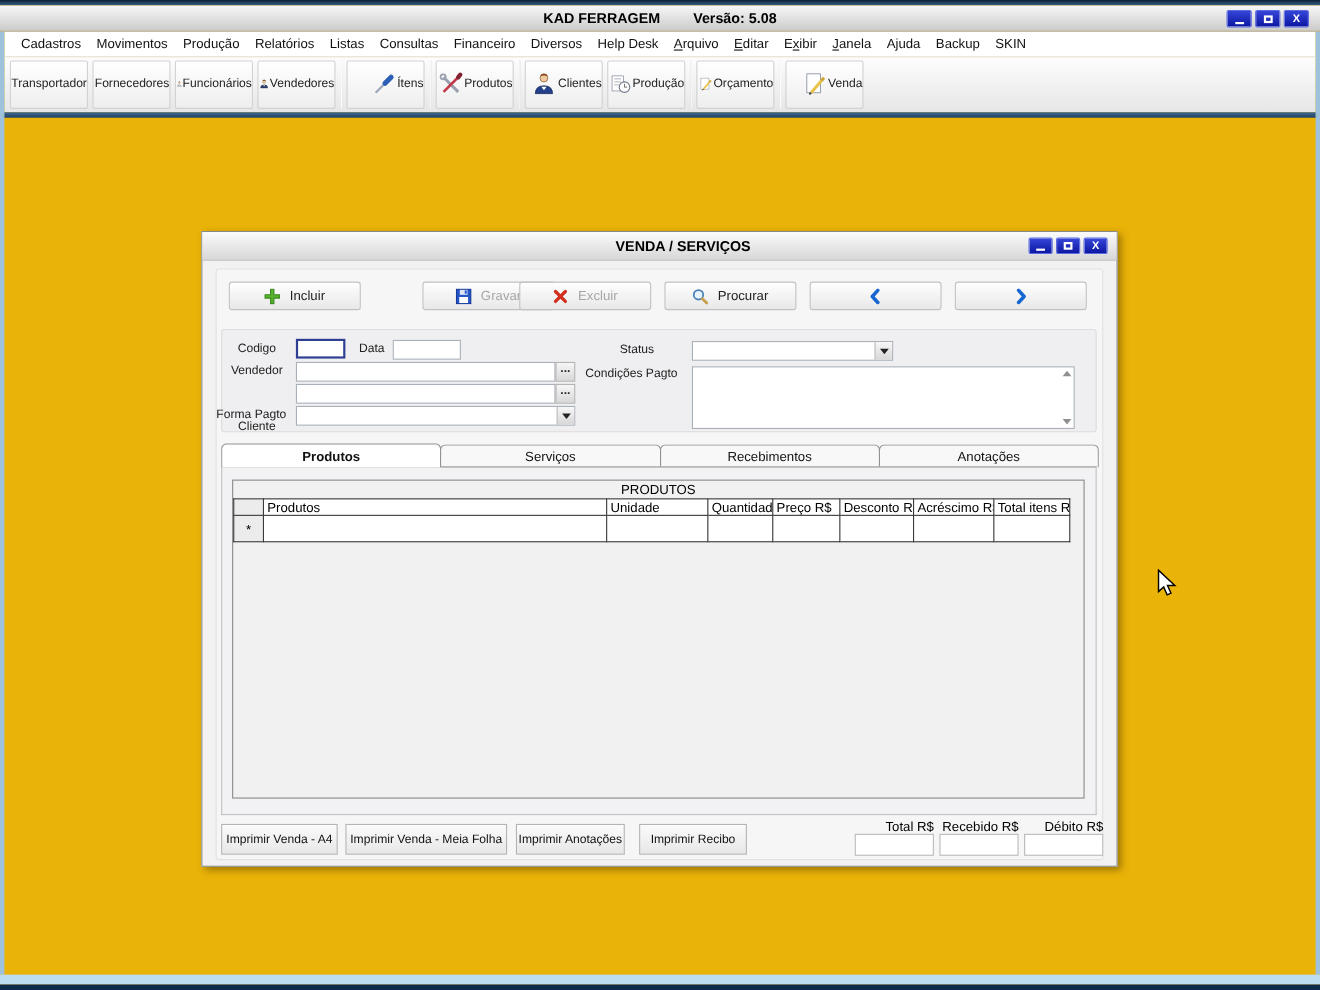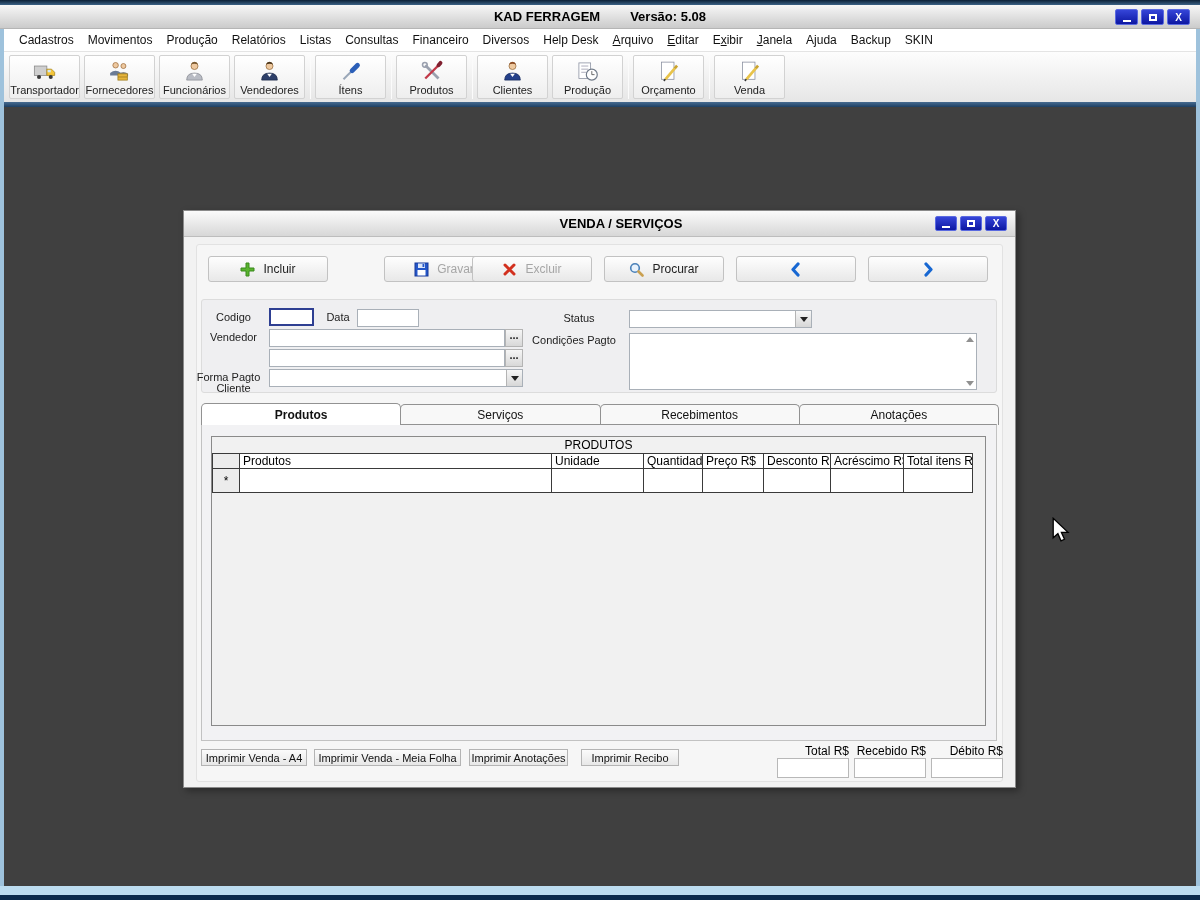--- a/index.html
+++ b/index.html
@@ -1,17 +1,17 @@
 <!DOCTYPE html>
 <html><head>
 <meta charset="utf-8">
 <style>
   * { box-sizing: border-box; }
   body { margin: 0; background:#222; }
-  .screen { position:relative; width:1200px; height:900px; background:#404040;
+  .screen { position:relative; width:1200px; height:900px; background:#eab308;
     font-family:"Liberation Sans", sans-serif; overflow:hidden; }
 
   
   .frame-top { position:absolute; left:0; top:0; width:1200px; height:5px;
     background:linear-gradient(#0c2036,#3b6286); }
   .frame-left, .frame-right { position:absolute; top:29px; width:4px; height:857px; background:#9ec2dc; }
   .frame-left { left:0; } .frame-right { right:0; }
   .frame-bottom1 { position:absolute; left:0; top:886px; width:1200px; height:9px; background:#bcdcf0; }
   .frame-bottom2 { position:absolute; left:0; top:895px; width:1200px; height:5px; background:#0b2a4c; }
 
@@ -26,21 +26,21 @@
   .glyph-min { display:block; width:8px; height:2px; background:#fff; margin-top:7px; }
   .glyph-max { display:block; width:8px; height:7px; border:2px solid #fff; }
 
   .menubar { position:absolute; left:4px; top:29px; width:1192px; height:23px; background:#ffffff;
     border-bottom:1px solid #e4e4e4; display:flex; align-items:center; padding-left:8px; }
   .menu-item { font-size:12px; color:#111; padding:3px 7px; white-space:nowrap; }
 
   .toolbar { position:absolute; left:4px; top:52px; width:1192px; height:50px;
     background:linear-gradient(#fdfdfd,#e6e6e6); display:flex; align-items:center; padding-left:5px; }
   .tbtn { width:71px; height:44px; border:1px solid #d2d2d2; border-radius:2px;
-    background:linear-gradient(#ffffff,#eeeeee); display:flex; flex-direction:column;
+    background:linear-gradient(#ffffff,#eeeeee); display:flex; flex-direction:row;
     align-items:center; justify-content:flex-end; padding-bottom:1px; margin-right:4px; }
   .tbtn svg { width:25px; height:25px; }
   .tlabel { font-size:11px; color:#222; line-height:13px; white-space:nowrap; }
   .tsep { width:1px; height:44px; background:#c4c4c4; border-right:1px solid #fbfbfb; margin:0 4px 0 1px; }
   .toolbar-rule { position:absolute; left:0; top:102px; width:1200px; height:5px;
     background:linear-gradient(#466b90,#1d3f63); }
 
   
   .dialog { position:absolute; left:183px; top:210px; width:833px; height:578px;
     background:#f2f2f2; border:1px solid #8a8a8a; box-shadow:3px 3px 7px rgba(0,0,0,.35); }
@@ -96,21 +96,21 @@
     background:#f1f1f1; border:1px solid #8a8a8a; }
   .grid-caption { height:16px; text-align:center; font-size:12px; color:#000; padding-top:1px; }
   table.grid { border-collapse:collapse; table-layout:fixed; width:760px; }
   table.grid th, table.grid td { border:1px solid #3a3a3a; font-size:12px; font-weight:normal;
     padding:0 3px; background:#fff; overflow:hidden; white-space:nowrap; text-align:left; }
   table.grid th { height:15px; }
   table.grid td { height:24px; }
   .selcol { background:#ececec !important; text-align:center !important; }
   th.num { text-align:right; }
 
-  .pbtn { position:absolute; top:538px; height:17px; background:linear-gradient(#fbfbfb,#e7e7e7);
+  .pbtn { position:absolute; top:538px; height:28px; background:linear-gradient(#fbfbfb,#e7e7e7);
     border:1px solid #b4b4b4; font-size:11px; color:#111; display:flex; align-items:center;
     justify-content:center; white-space:nowrap; }
   .total-label { position:absolute; top:533px; width:90px; font-size:12px; color:#000;
     text-align:right; white-space:nowrap; }
   .total-input { position:absolute; top:547px; width:72px; height:20px; background:#fff;
     border:1px solid #b8b8b8; font-size:12px; padding:0 3px; font-family:"Liberation Sans",sans-serif; }
 
   .cursor { position:absolute; left:1050px; top:517px; width:22px; height:26px; z-index:50; }
 </style>
 </head>

